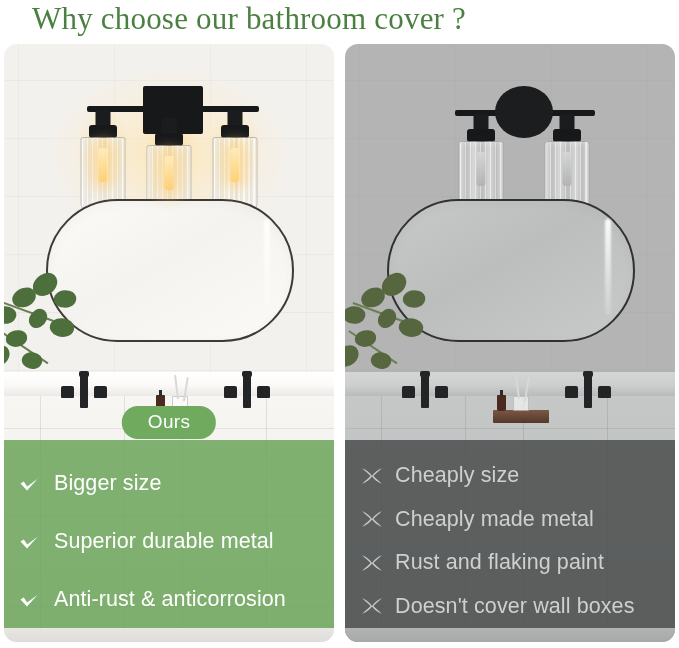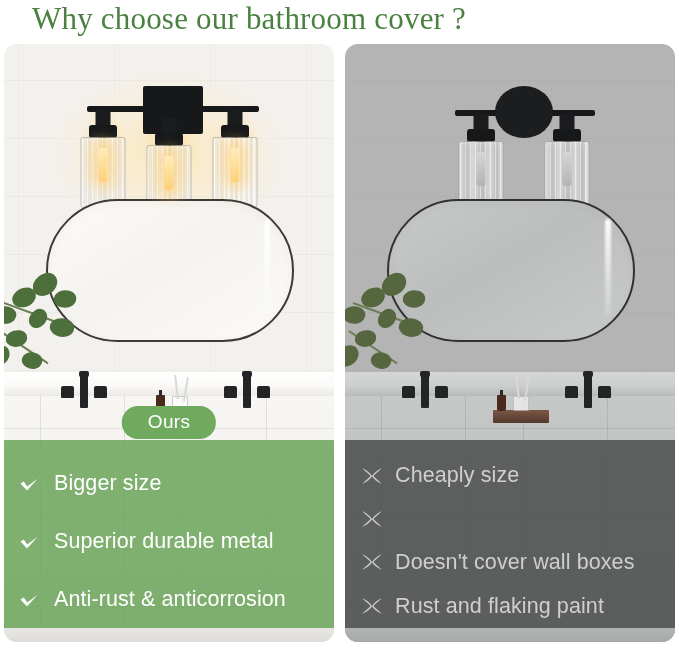--- a/index.html
+++ b/index.html
@@ -517,34 +517,35 @@
             </svg>
         </span>
         <span class="feature-text">Cheaply size</span>
       </div>
       <div class="feature">
         <span class="mark">
           <svg viewBox="0 0 26 24">
               <path d="M3 4 C8 6 11 9 13 12 C15 9 18 6 23 4 C19 8 16 10 14.5 12 C16 14 19 16 23 20 C18 18 15 15 13 12.5 C11 15 8 18 3 20 C7 16 10 14 11.5 12 C10 10 7 8 3 4 Z" fill="#c9c9c9"></path>
             </svg>
         </span>
+        <span class="feature-text">Cheaply made metal</span>
       </div>
       <div class="feature">
         <span class="mark">
           <svg viewBox="0 0 26 24">
               <path d="M3 4 C8 6 11 9 13 12 C15 9 18 6 23 4 C19 8 16 10 14.5 12 C16 14 19 16 23 20 C18 18 15 15 13 12.5 C11 15 8 18 3 20 C7 16 10 14 11.5 12 C10 10 7 8 3 4 Z" fill="#c9c9c9"></path>
             </svg>
         </span>
+        <span class="feature-text">Rust and flaking paint</span>
+      </div>
+      <div class="feature">
+        <span class="mark">
+          <svg viewBox="0 0 26 24">
+              <path d="M3 4 C8 6 11 9 13 12 C15 9 18 6 23 4 C19 8 16 10 14.5 12 C16 14 19 16 23 20 C18 18 15 15 13 12.5 C11 15 8 18 3 20 C7 16 10 14 11.5 12 C10 10 7 8 3 4 Z" fill="#c9c9c9"></path>
+            </svg>
+        </span>
         <span class="feature-text">Doesn't cover wall boxes</span>
-      </div>
-      <div class="feature">
-        <span class="mark">
-          <svg viewBox="0 0 26 24">
-              <path d="M3 4 C8 6 11 9 13 12 C15 9 18 6 23 4 C19 8 16 10 14.5 12 C16 14 19 16 23 20 C18 18 15 15 13 12.5 C11 15 8 18 3 20 C7 16 10 14 11.5 12 C10 10 7 8 3 4 Z" fill="#c9c9c9"></path>
-            </svg>
-        </span>
-        <span class="feature-text">Rust and flaking paint</span>
       </div>
     </div>
     <div class="baseboard"></div>
   </div>
 
 </div>
 
 </body></html>

